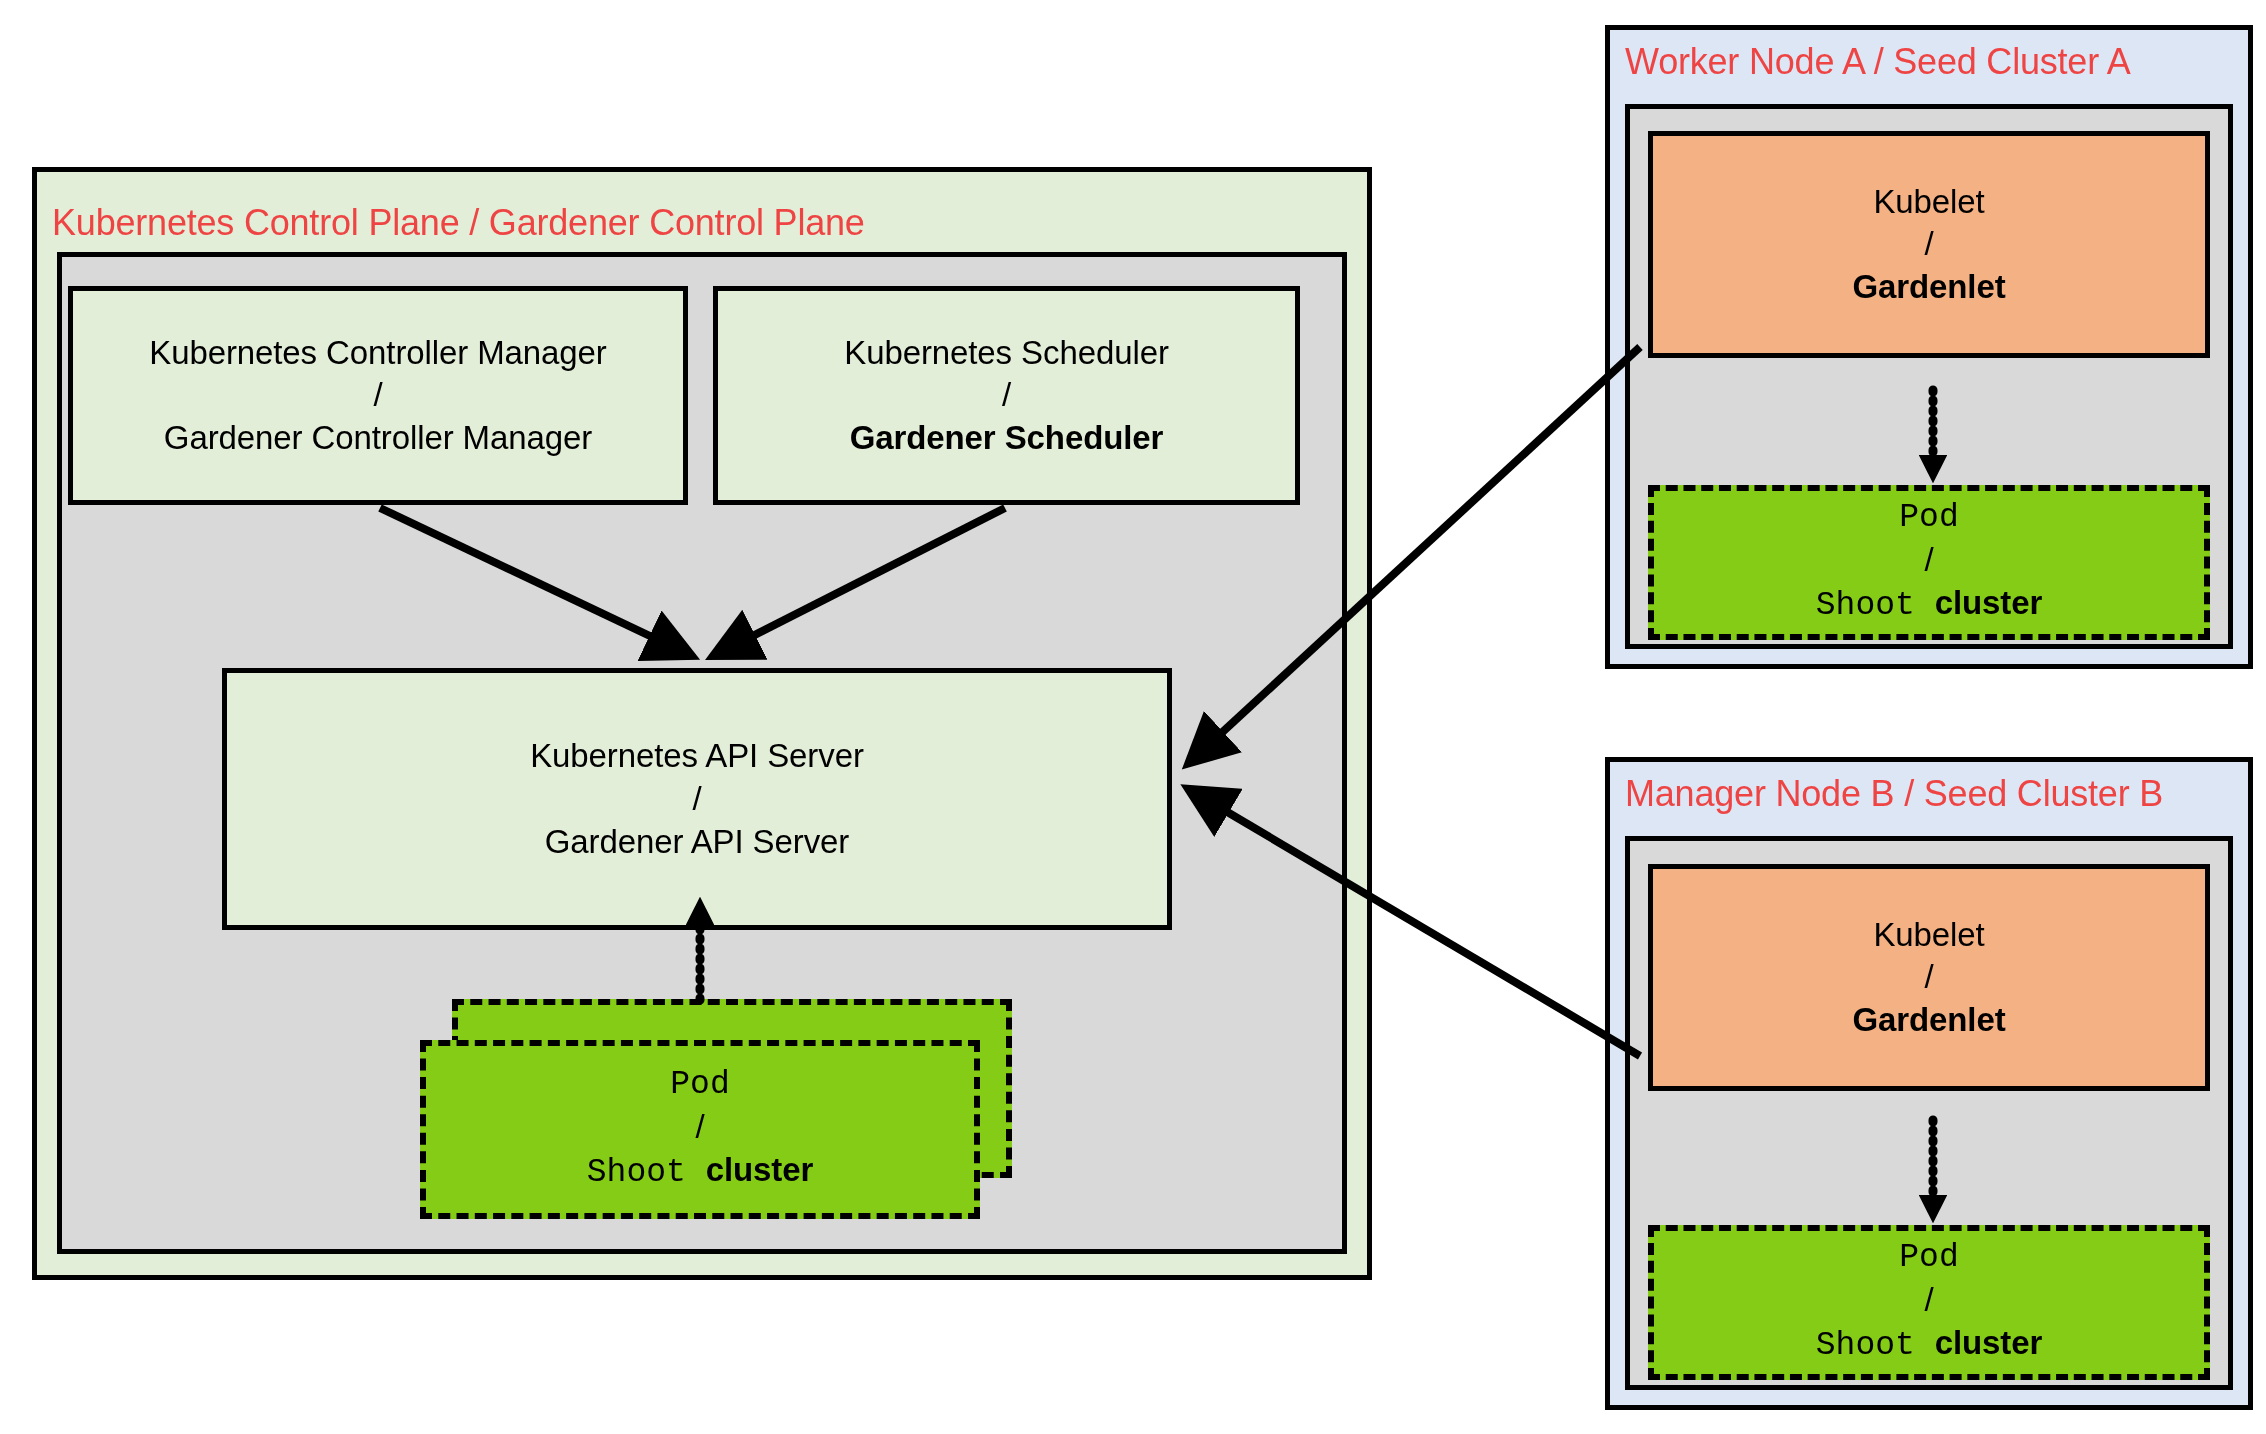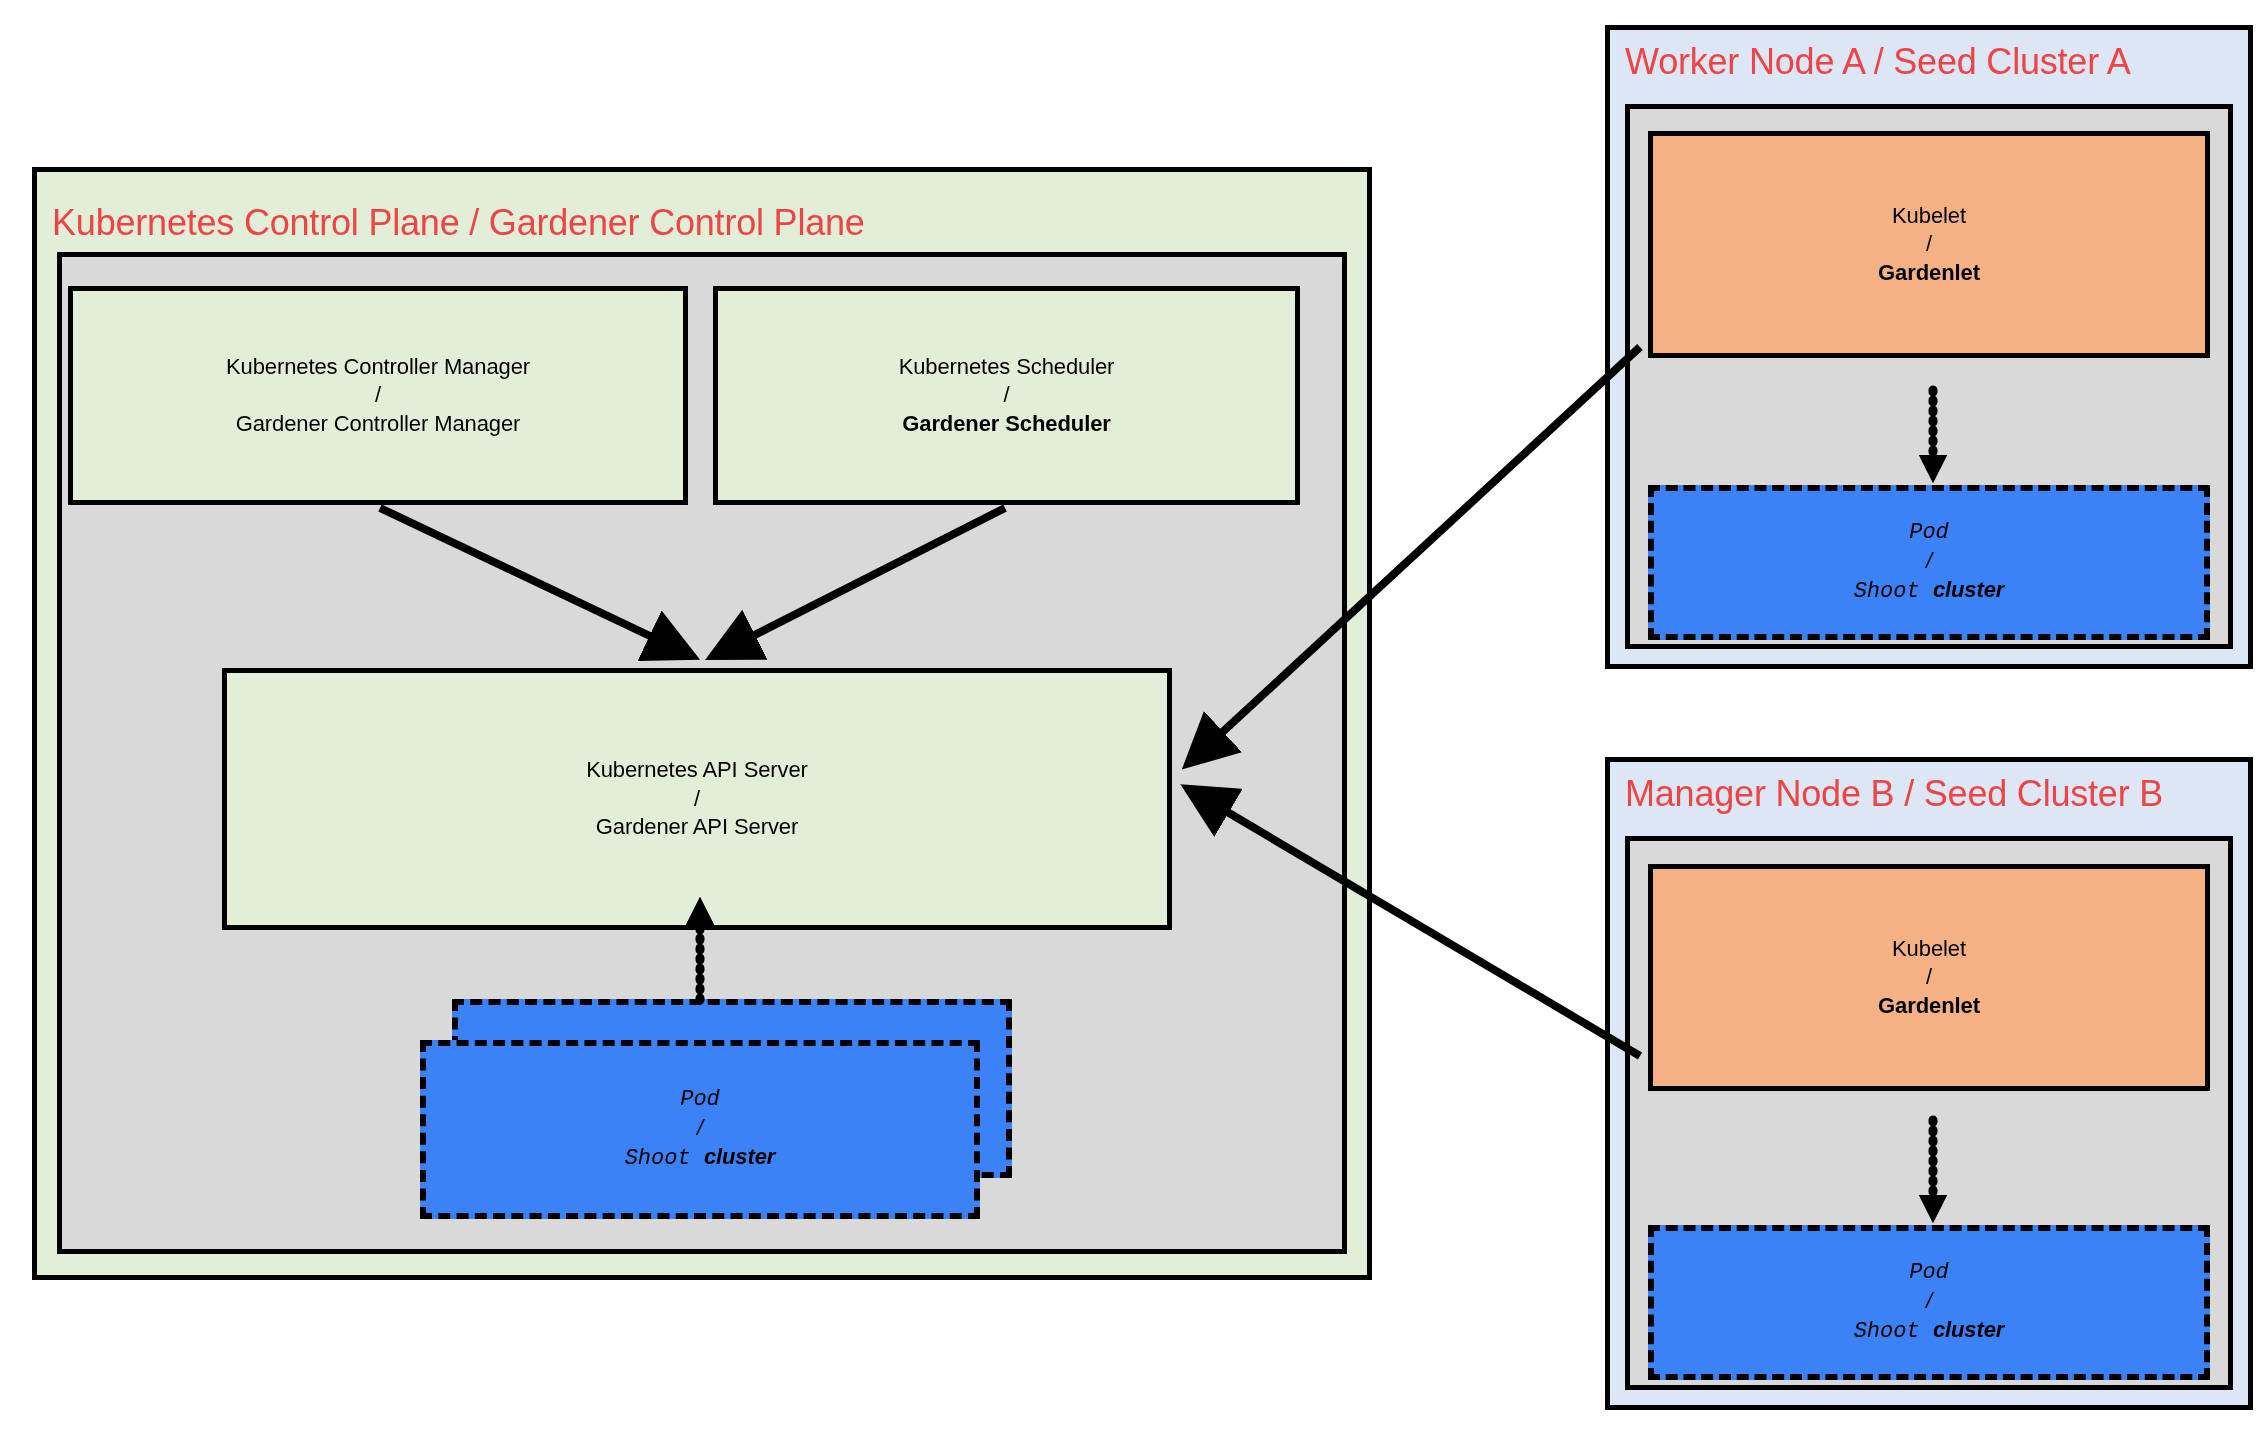--- a/index.html
+++ b/index.html
@@ -26,43 +26,42 @@
     box-sizing: border-box;
     border: 5px solid #000000;
   }
   .box-green      { background: #e2eed8; }
   .box-grey       { background: #d9d9d9; }
   .box-blue       { background: #dce6f4; }
   .box-orange     { background: #f4b183; }
 
   .box-dashed {
     border: 6px dashed #000000;
-    background: #3b82f6;
+    background: #84cc16;
     box-sizing: border-box;
-    font-style: italic;
   }
 
   
   .region-title {
     position: absolute;
     font-size: 36px;
     line-height: 1.12;
     letter-spacing: -0.2px;
     white-space: nowrap;
     color: #ef4444;
   }
 
   .center-stack {
     position: absolute;
     left: 0;
     right: 0;
     top: 50%;
     transform: translateY(-50%);
     text-align: center;
-    font-size: 22px;
+    font-size: 33px;
     line-height: 1.30;
     letter-spacing: -0.1px;
   }
   .center-stack .ln { display: block; white-space: nowrap; }
   .center-stack .slash { display: block; }
   .bold { font-weight: bold; }
   .mono { font-family: "Liberation Mono", monospace; letter-spacing: 0px; }
   svg.arrows {
     position: absolute;
     left: 0;

